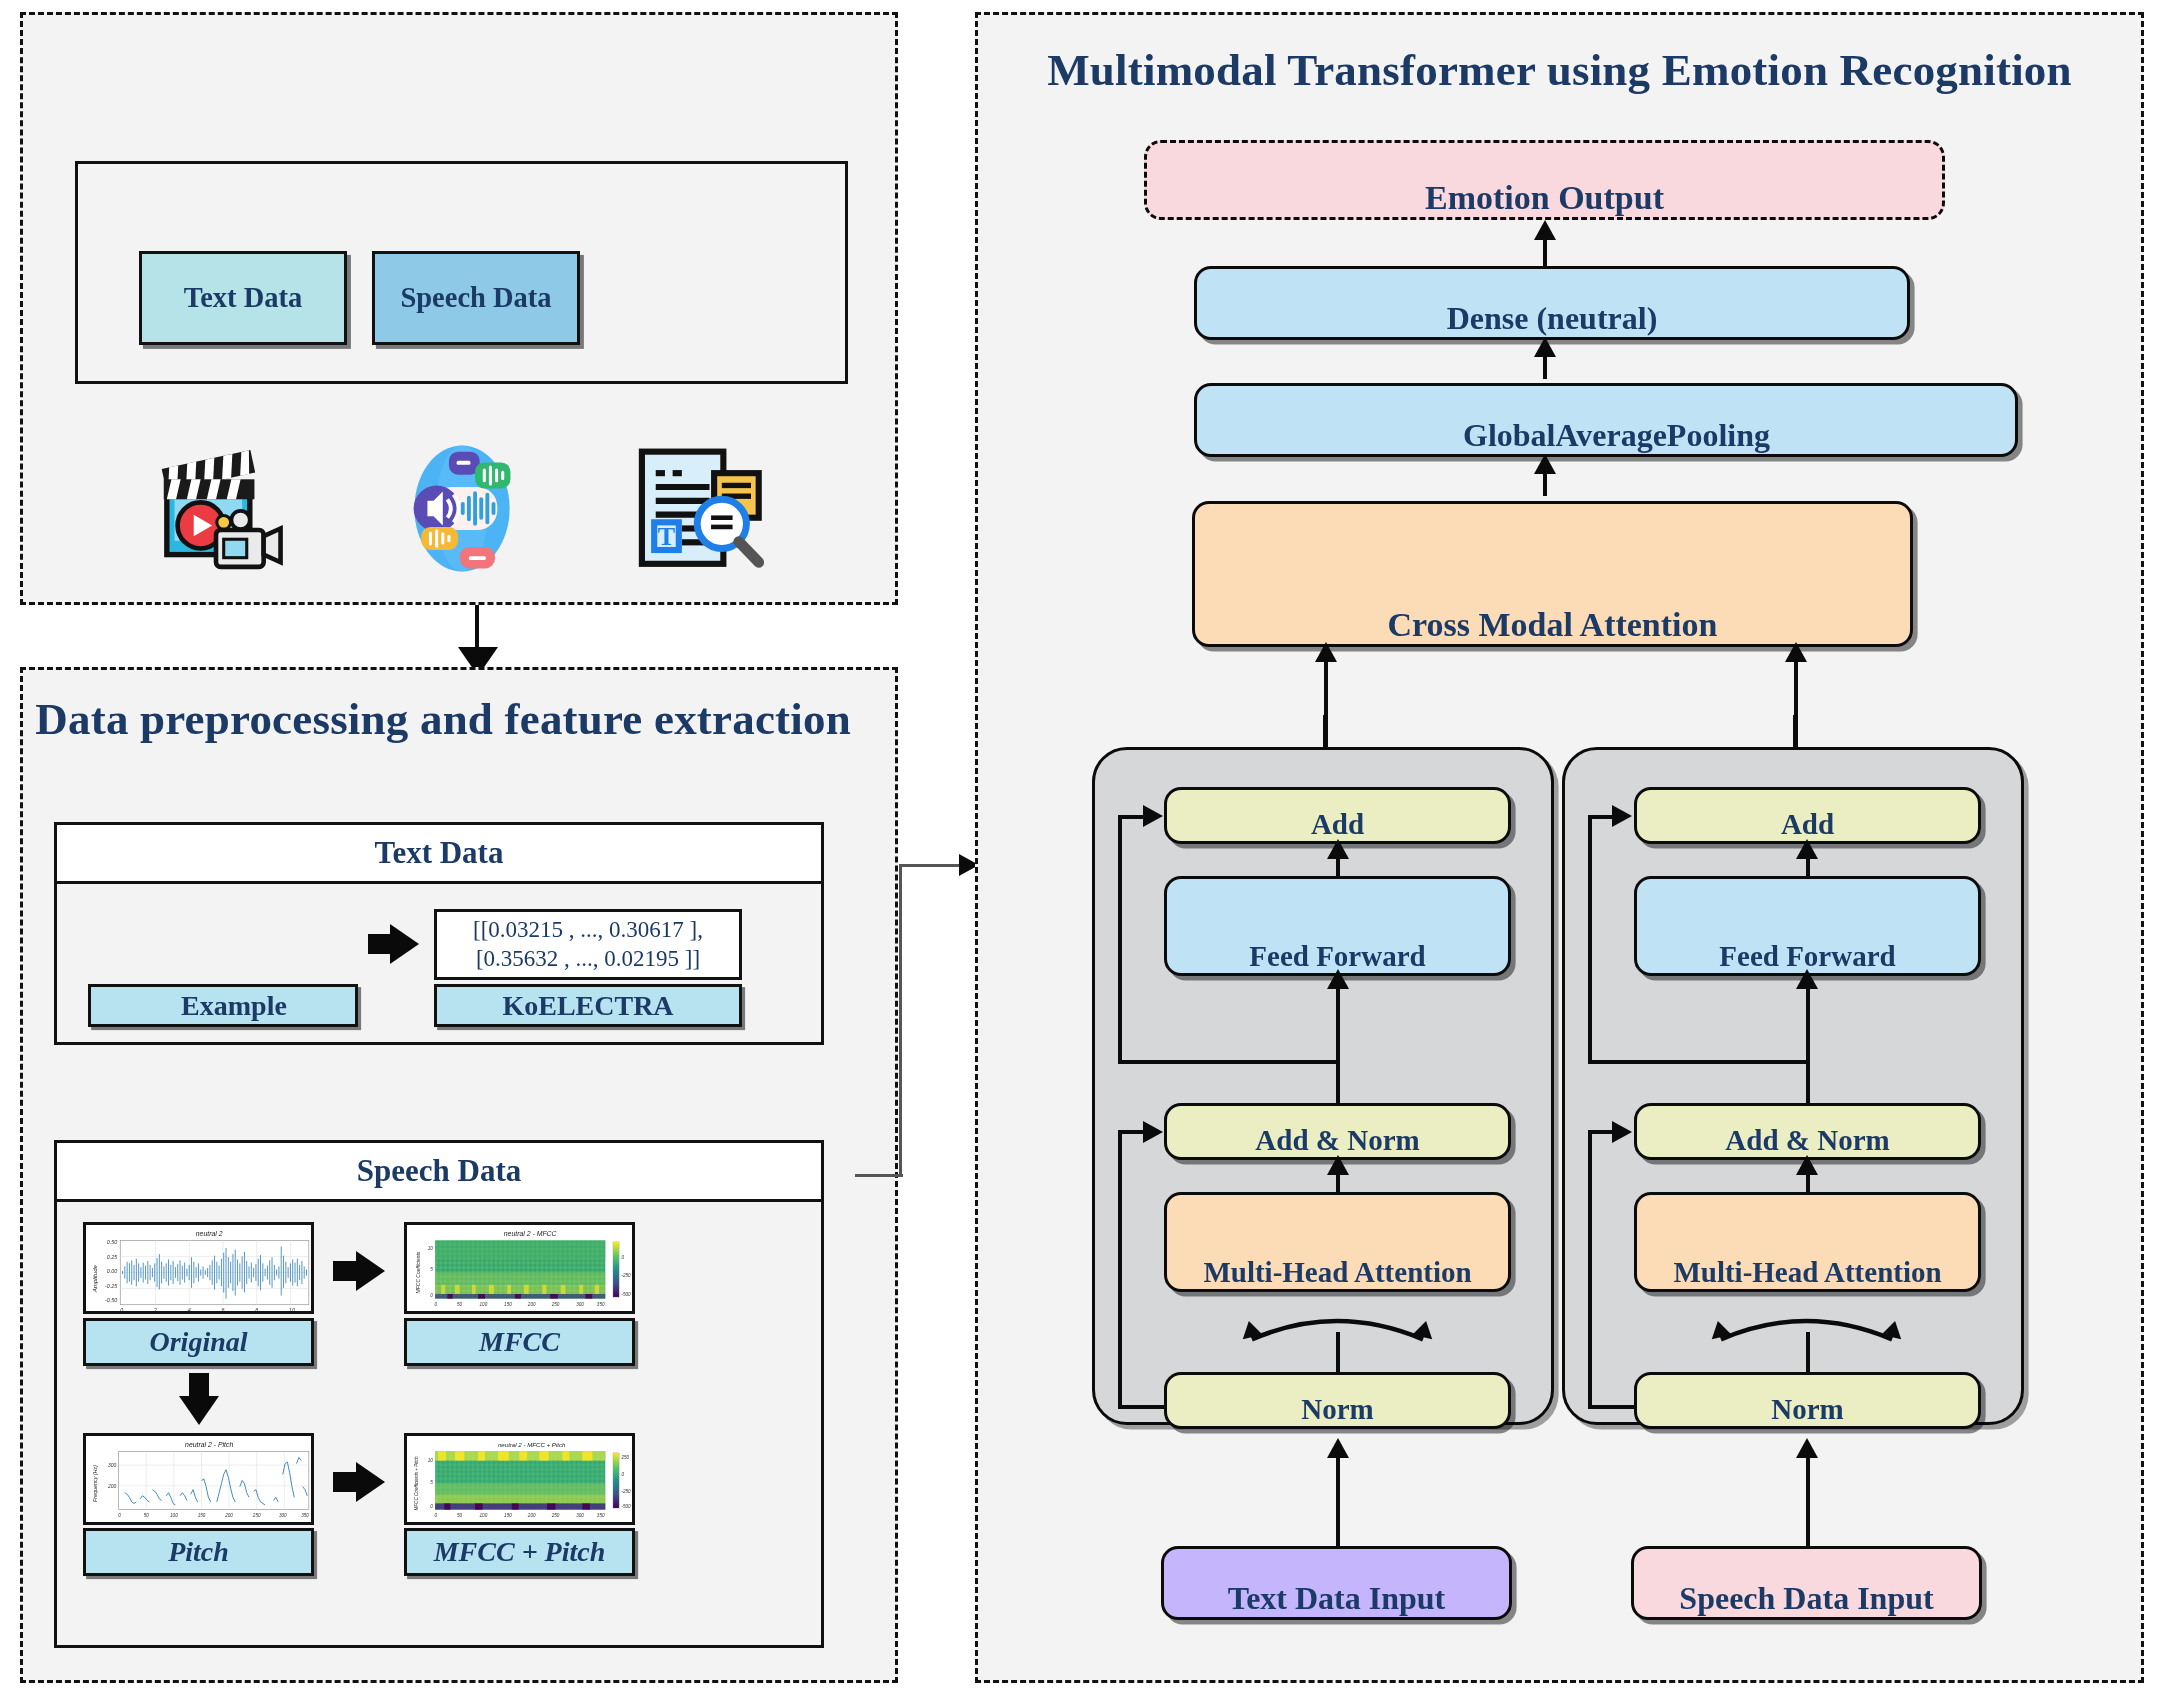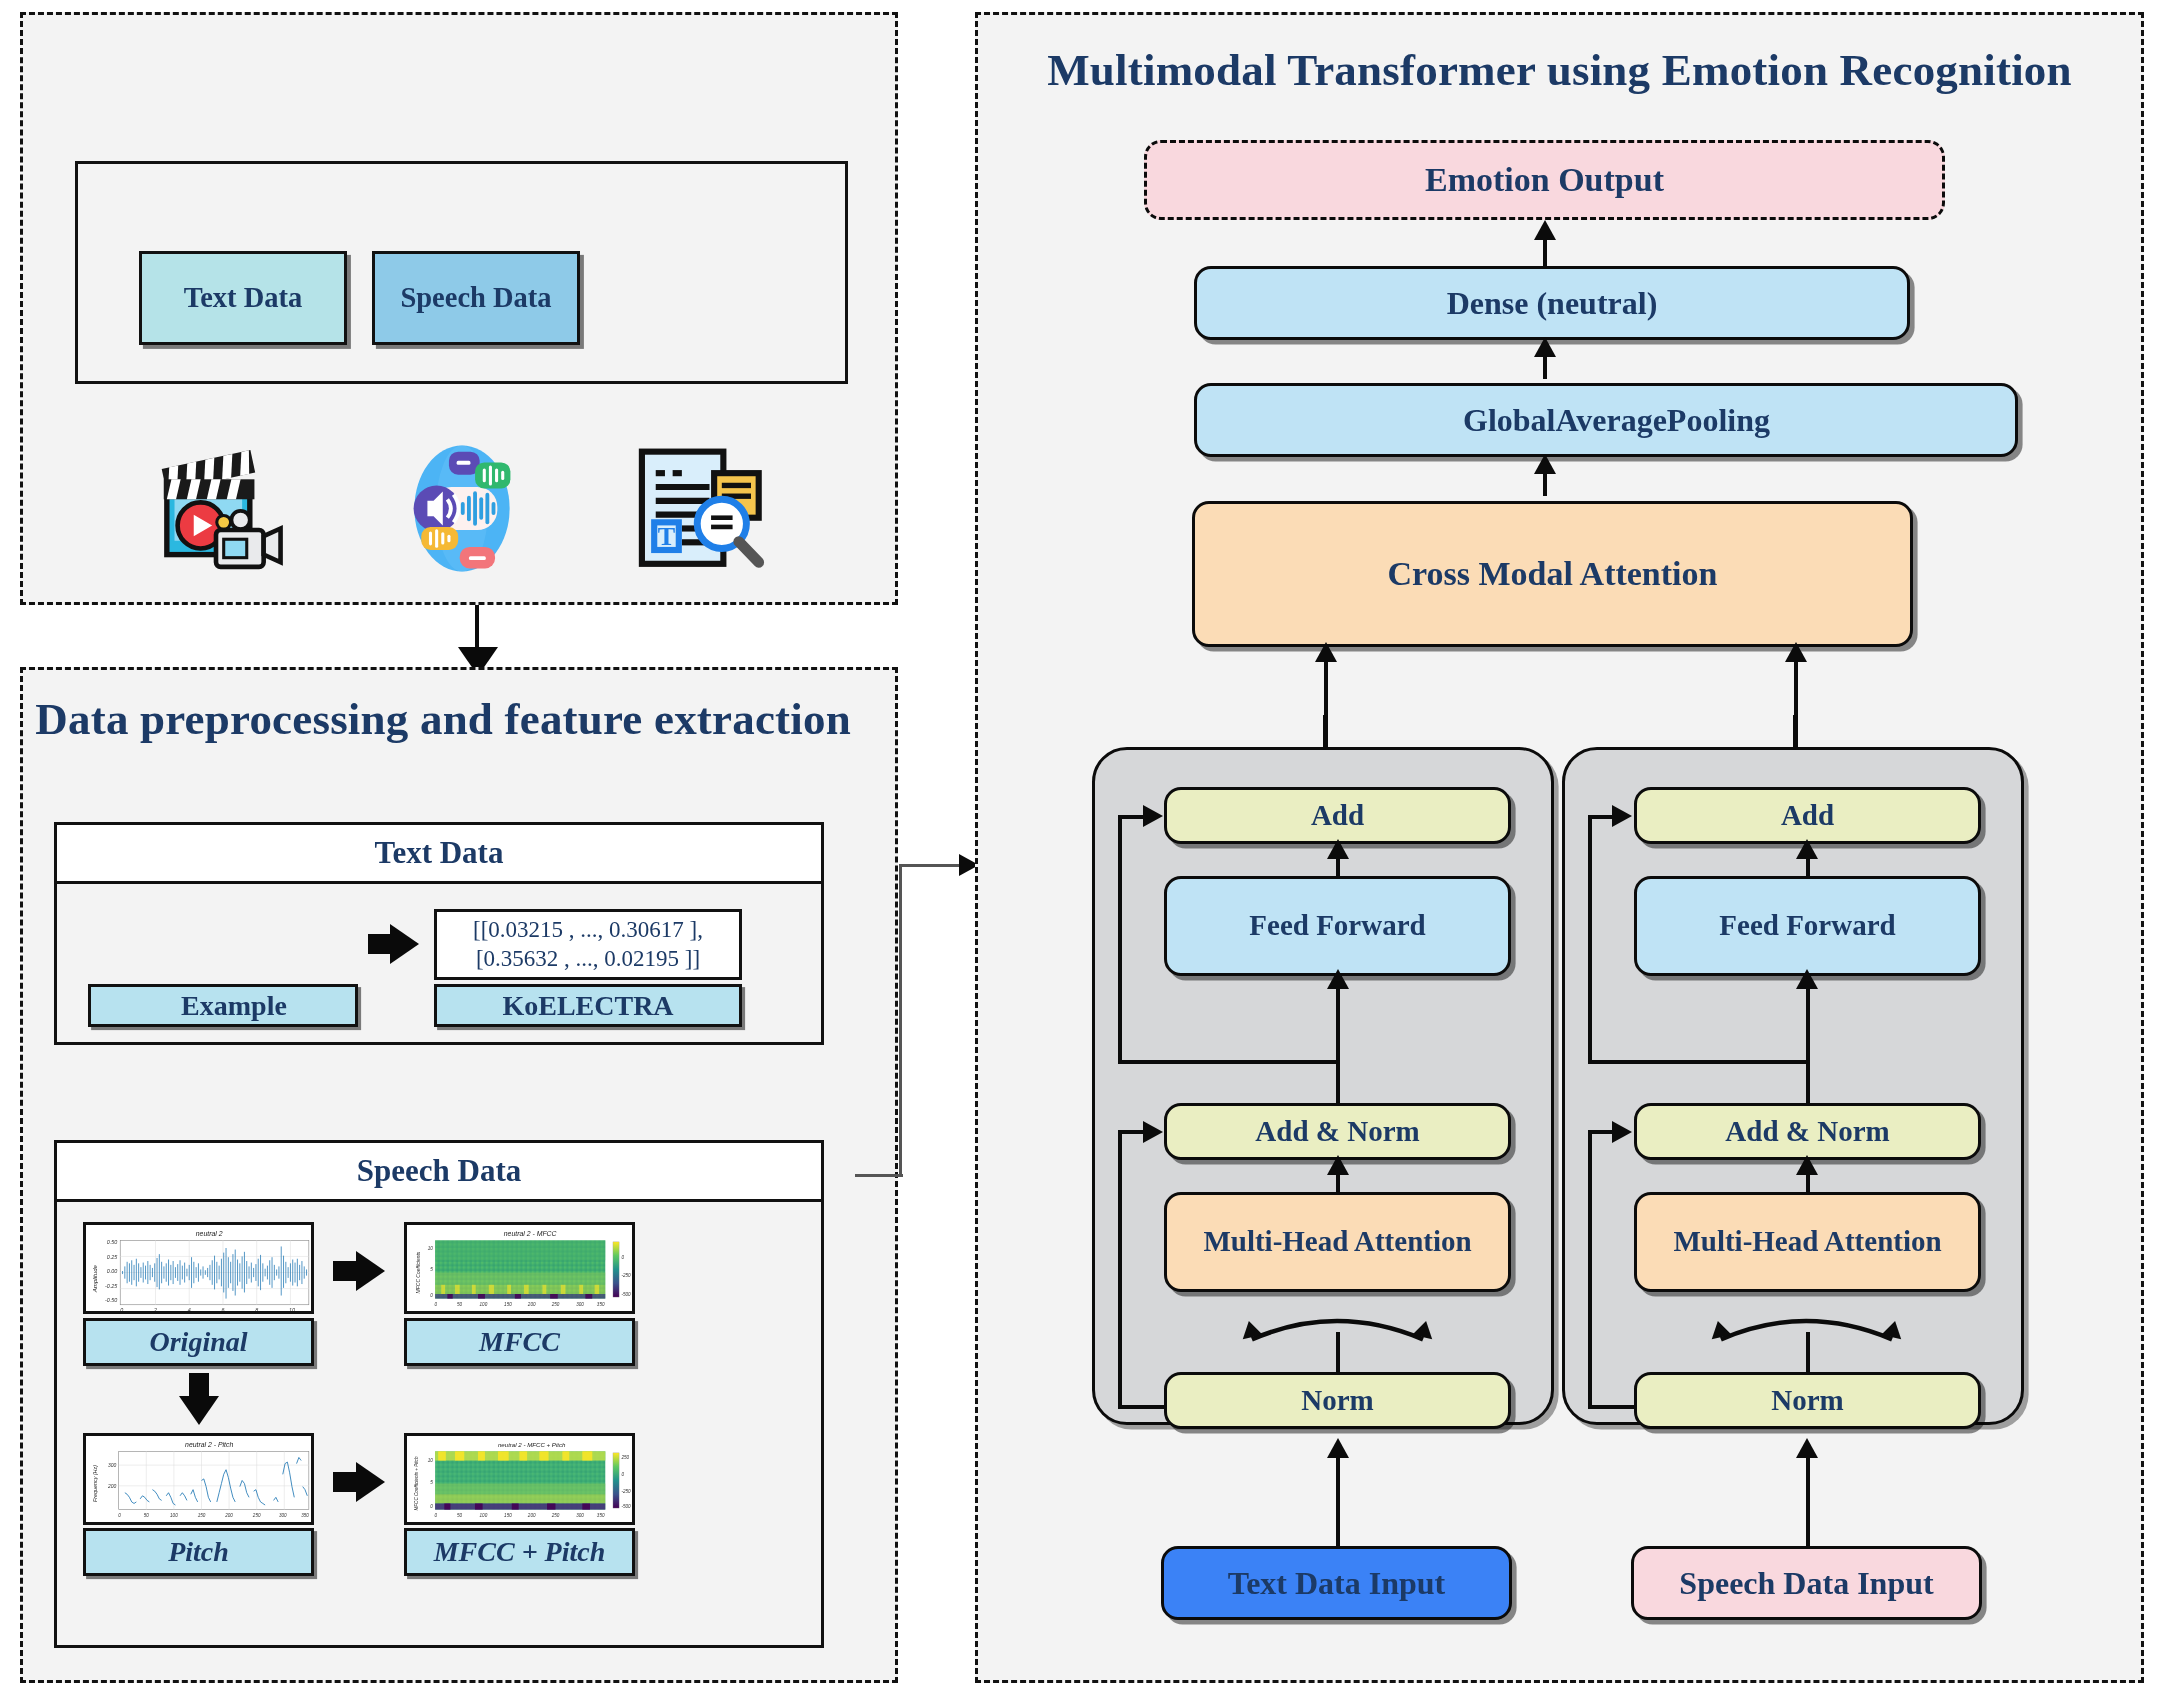--- a/index.html
+++ b/index.html
@@ -101,21 +101,21 @@
     position: absolute; background: #0a0a0a; width: 20px; height: 20px;
   }
   .plot-frame {
     border: 3.9px solid #111; background: #ffffff;
     position: relative; overflow: hidden;
   }
 
   
   .node {
     position: absolute;
-    display: flex; align-items: center; justify-content: center;
+    display: flex; align-items: flex-end; justify-content: center;
     text-align: center;
     font-weight: bold; color: #1c3a66;
     border: 3.9px solid #0b0b0b;
     box-shadow: 4.6px 4.6px 0 rgba(0,0,0,0.45);
   }
   .node.rounded { border-radius: 17px; }
   .node.dashed  { border-style: dashed; box-shadow: none; }
   .encoder-box {
     position: absolute;
     background: #d6d7d9;
@@ -662,21 +662,21 @@
 <div class="arrowhead-right" style="left:1143px; top:805px;"></div>
 
 <div class="vline" style="left:1118px; top:1130px; height:277px;"></div>
 <div class="hline" style="left:1118px; top:1405px; width:48px;"></div>
 <div class="hline" style="left:1118px; top:1130px; width:26px;"></div>
 <div class="arrowhead-right" style="left:1143px; top:1121px;"></div>
 
 <div class="vline" style="left:1323px; top:715px; height:35px;"></div>
 <div class="vline" style="left:1336px; top:1448px; height:102px;"></div>
 <div class="arrowhead-up" style="left:1327px; top:1438px;"></div>
-<div class="node rounded" style="left:1161px; top:1546px; width:351px; height:74px; background:#3b82f6; font-size:32px;">
+<div class="node rounded" style="left:1161px; top:1546px; width:351px; height:74px; background:#c4b5fd; font-size:32px;">
   <span>Text Data Input</span>
 </div>
 
 <div class="encoder-box" style="left:1562px; top:747px; width:462px; height:678px;"></div>
 
 <div class="node rounded" style="left:1634px; top:787px; width:347px; height:57px; background:#eaeec2; font-size:29px;">
   <span>Add</span>
 </div>
 <div class="node rounded" style="left:1634px; top:876px; width:347px; height:100px; background:#bfe3f5; font-size:29px; line-height:1.15;">
   <span>Feed Forward</span>

